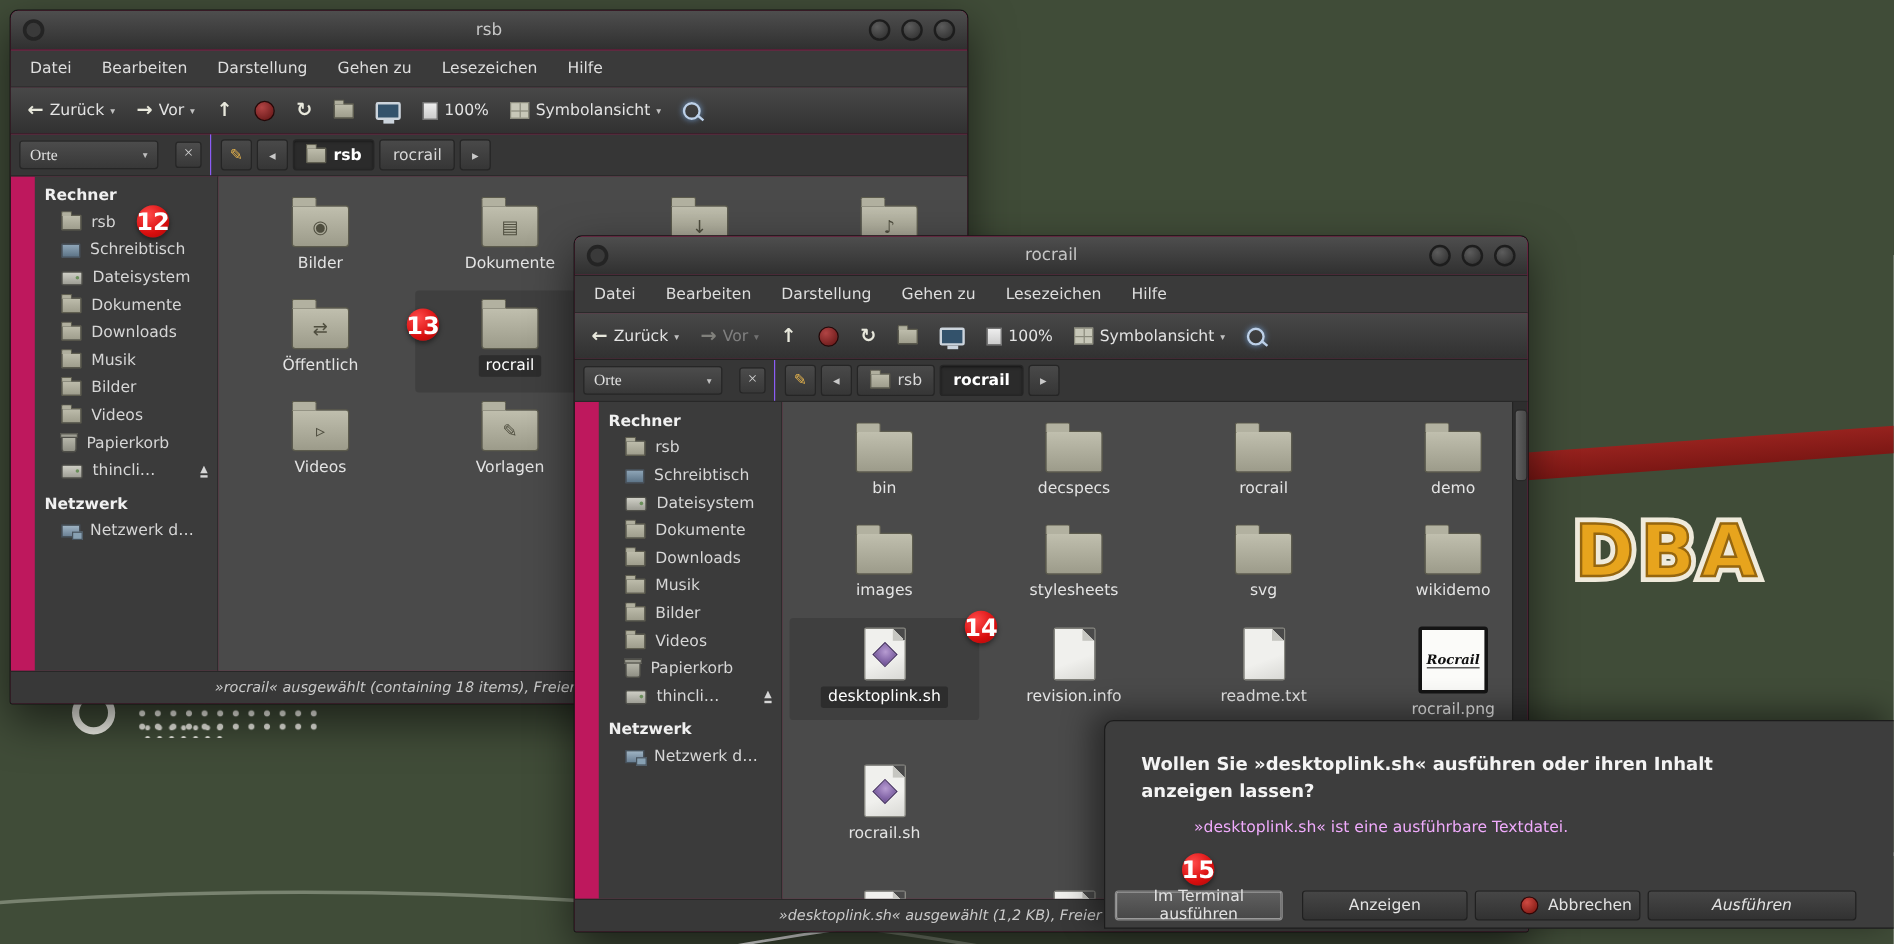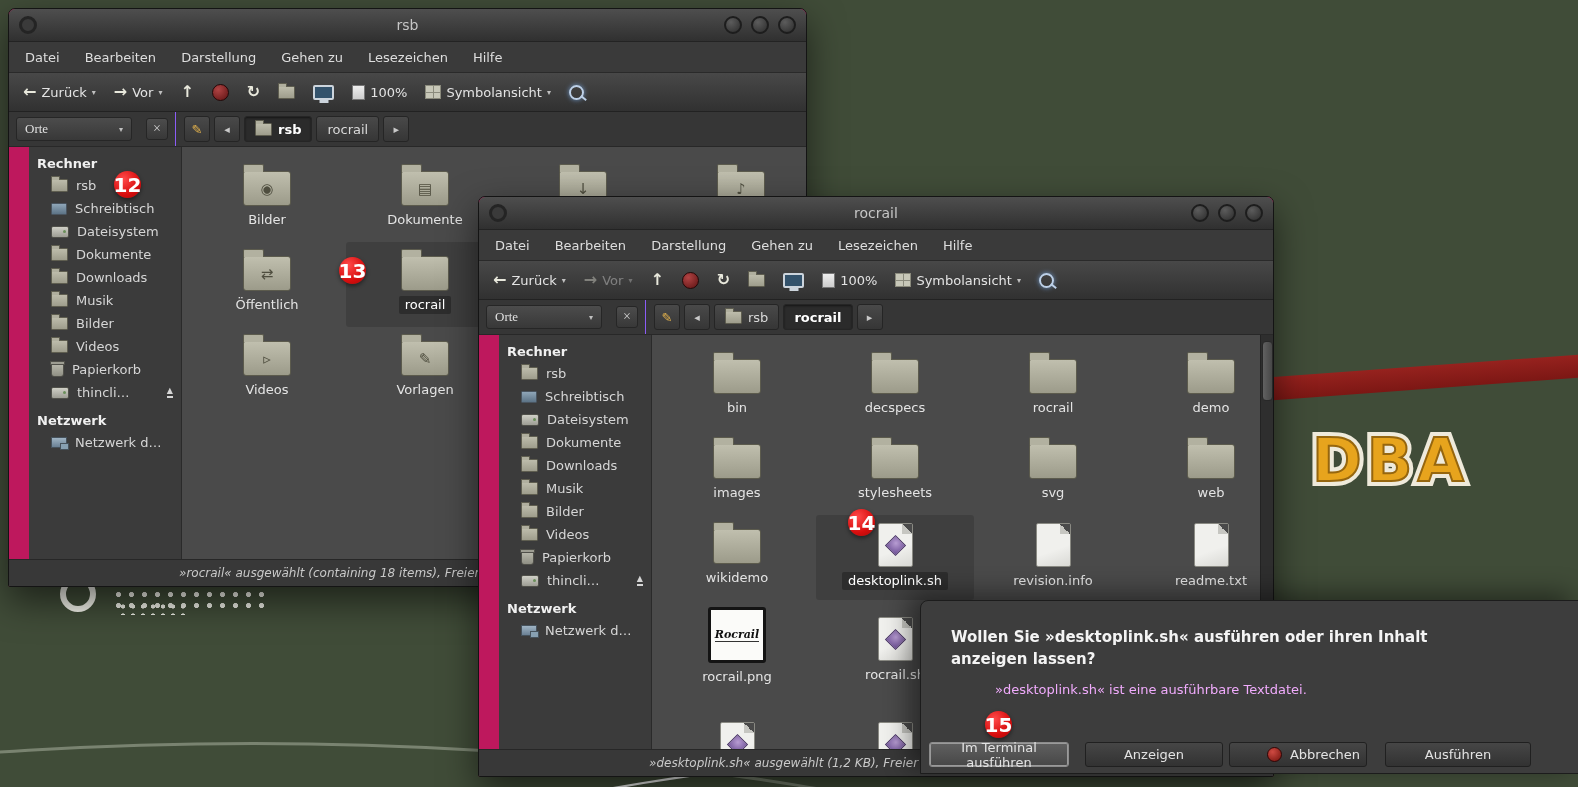--- a/index.html
+++ b/index.html
@@ -139,32 +139,32 @@
     line-height:1.45;color:#f4f4f4;}
   .dialog-body{margin:11px 0 0 74px;font-size:13px;color:#f0abfc;}
   .dialog-buttons{position:absolute;left:8px;bottom:6px;display:flex;align-items:center;}
   .dbtn{height:25px;display:inline-flex;align-items:center;justify-content:center;gap:8px;
     background:linear-gradient(#464646,#323232);border:1px solid #202020;border-radius:3px;
     color:#e3e3e3;font-size:13px;font-family:inherit;}
   .b-terminal{width:140px;background:linear-gradient(#606060,#474747);border-color:#8c8c8c;
     box-shadow:inset 0 0 0 1px #9a9a9a;}
   .b-anzeigen{width:138px;margin-left:16px;}
   .b-abbrechen{width:138px;margin-left:6px;justify-content:flex-end;}
-  .b-ausfuehren{width:146px;margin-left:18px;}
+  .b-ausfuehren{width:174px;margin-left:6px;font-style:italic;}
   .cancel-dot{width:13px;height:13px;border-radius:50%;
     background:radial-gradient(circle at 35% 30%,#cf4a42,#74120c);border:1px solid #320505;}
 
   
   .badge{position:absolute;z-index:8;width:27px;height:27px;border-radius:50%;
     background:radial-gradient(circle at 35% 30%,#ff4a4a,#d80e0e 60%,#a50808);
     color:#fff;font-size:20px;font-weight:bold;display:flex;align-items:center;justify-content:center;
     box-shadow:0 2px 4px rgba(0,0,0,.45);}
   .badge-12{left:114px;top:171px;}
   .badge-13{left:339px;top:257px;}
-  .badge-14{left:848px;top:509px;}
+  .badge-14{left:804px;top:509px;}
   .badge-15{left:985px;top:711px;}
 </style>
 </head>
 <body>
 
 <div class="screen">
 
   <div class="red-band"></div>
   <div class="big-letters">
     <span class="bl-outline">DBA</span>
@@ -513,24 +513,20 @@
           <span class="ficon folder"></span>
           <span class="flabel">images</span>
         </div>
         <div class="fitem">
           <span class="ficon folder"></span>
           <span class="flabel">stylesheets</span>
         </div>
         <div class="fitem">
           <span class="ficon folder"></span>
           <span class="flabel">svg</span>
-        </div>
-        <div class="fitem">
-          <span class="ficon folder"></span>
-          <span class="flabel">web</span>
         </div>
         <div class="fitem">
           <span class="ficon folder"></span>
           <span class="flabel">wikidemo</span>
         </div>
         <div class="fitem selected">
           <span class="ficon page">
             <i class="fold"></i>
             <i class="diamond"></i>
           </span>

